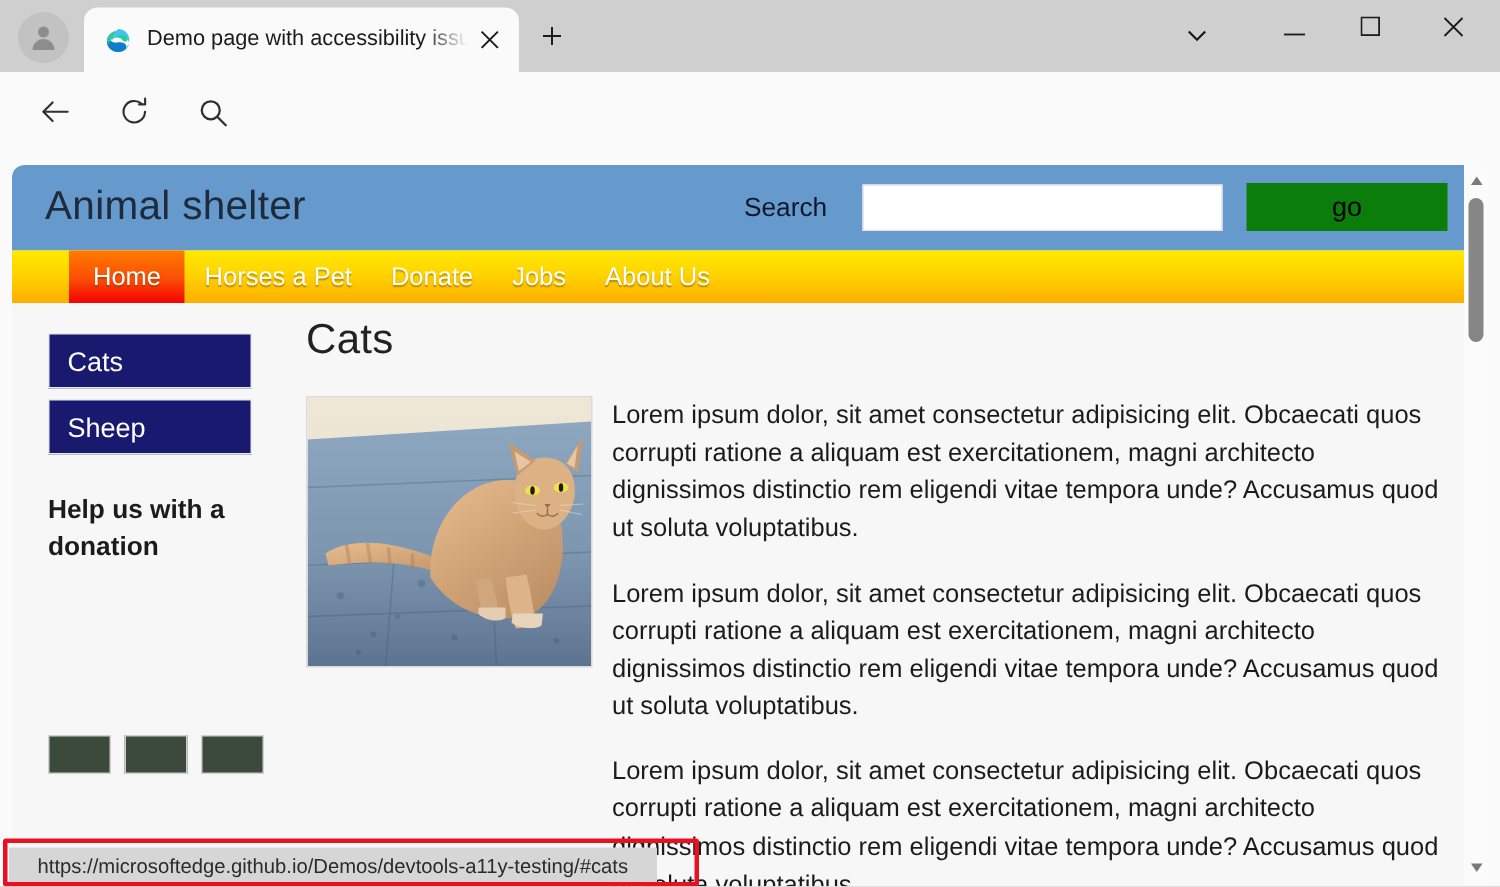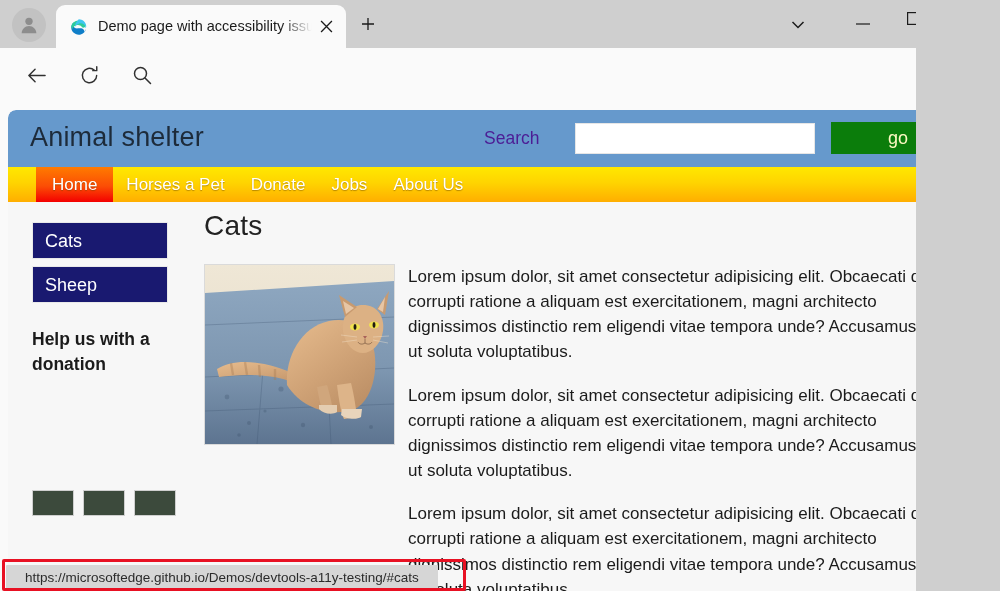--- a/index.html
+++ b/index.html
@@ -5,21 +5,21 @@
   * { box-sizing: border-box; }
   html, body {
     margin: 0; padding: 0;
     width: 1000px; height: 591px;
     overflow: hidden;
     font-family: "Liberation Sans", sans-serif;
     background: #cfcfcf;
   }
   #app {
     position: relative;
-    width: 916px; height: 591px;
+    width: 1000px; height: 591px;
     background: #cfcfcf;
     overflow: hidden;
   }
 
   
   .tabstrip {
     position: absolute; left: 0; top: 0; width: 1000px; height: 48px;
     background: #cfcfcf;
   }
   .profile-btn {
@@ -135,45 +135,45 @@
     background: #6699cc;
     border-radius: 8px 0 0 0;
     display: flex; align-items: center;
   }
   .site-title {
     position: absolute; left: 22px; top: 12px;
     font-size: 27px; color: #1d2b3a; font-weight: 400;
     letter-spacing: 0.2px;
   }
   .search-label {
-    position: absolute; left: 476px; top: 18px;
-    font-size: 17.5px; color: #4c1d95;
+    position: absolute; left: 488px; top: 18px;
+    font-size: 17.5px; color: #0f172a;
   }
   .search-input {
     position: absolute; left: 567px; top: 13px;
     width: 240px; height: 31px;
     background: #ffffff;
     border: 1px solid #e6e6e6;
   }
   .search-go {
     position: absolute; left: 823px; top: 12px;
     width: 134px; height: 32px;
     background: #0b7d0b;
-    color: #fef9c3;
+    color: #000000;
     font-size: 18px;
     display: flex; align-items: center; justify-content: center;
   }
 
   
   .site-nav {
     position: relative;
     height: 35px;
     background: linear-gradient(to bottom, #ffe800 0%, #ffd400 45%, #ffae00 100%);
     display: flex; align-items: stretch;
-    padding-left: 28px;
+    padding-left: 38px;
   }
   .nav-item {
     display: flex; align-items: center;
     padding: 0 13px;
     font-size: 17px; color: #ffffff;
     text-shadow: 0 1px 1px rgba(90,60,0,0.45);
     font-weight: 400;
     white-space: nowrap;
   }
   .nav-item.active {

